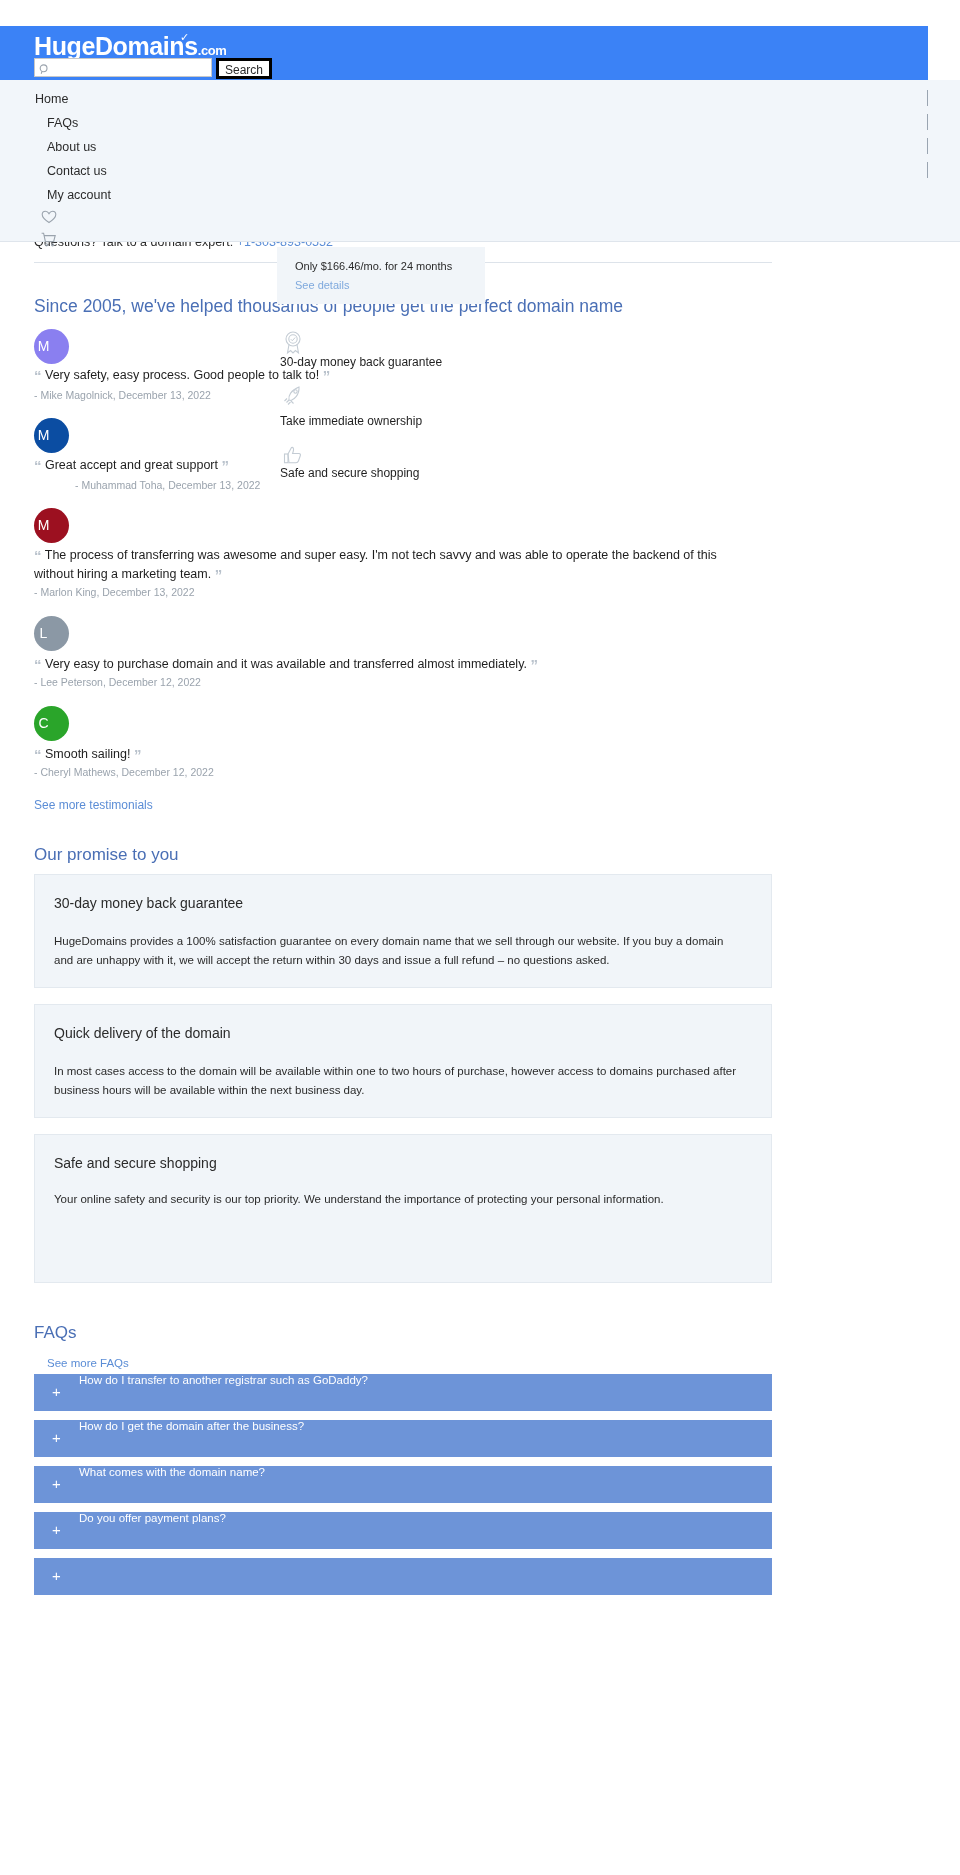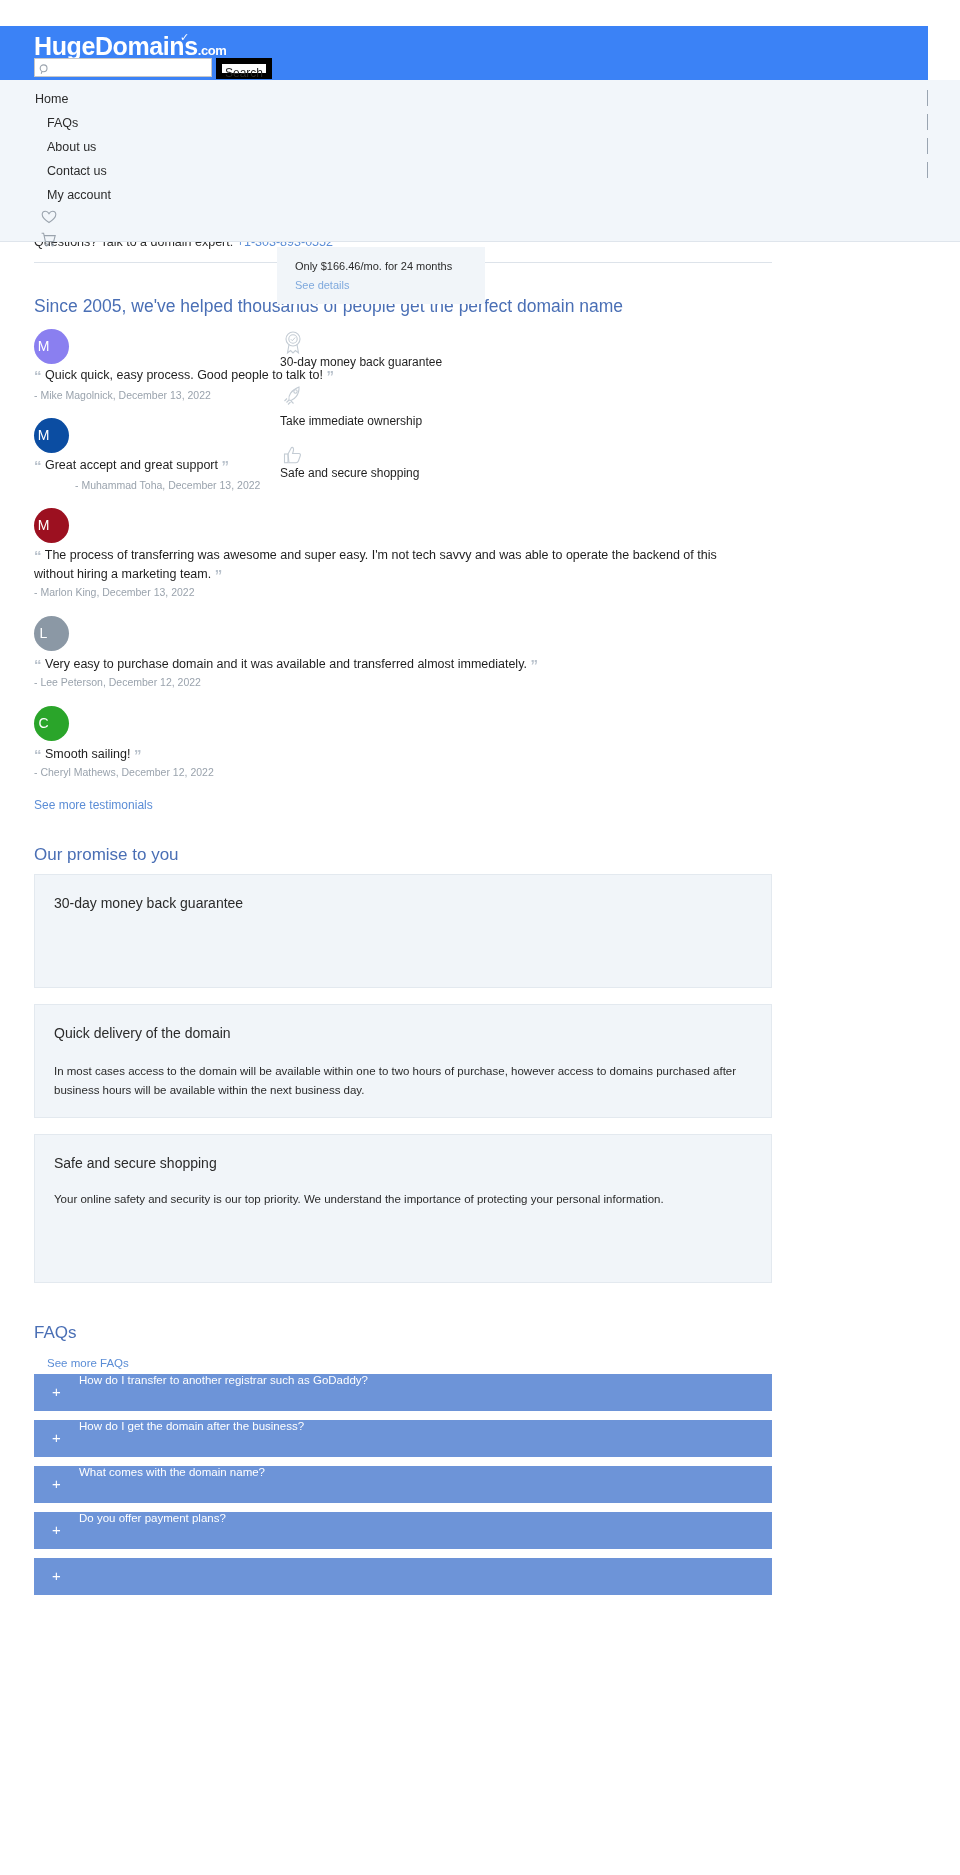--- a/index.html
+++ b/index.html
@@ -44,21 +44,21 @@
   }
   .searchbox input {
     position: absolute; left: 18px; top: 1px;
     width: 150px; height: 15px; border: none; outline: none;
     font-size: 11px; font-family: "Liberation Sans", sans-serif;
     background: transparent; color: #333;
   }
   .search-btn {
     margin-left: 4px;
     width: 56px; height: 21px;
-    background: #ffffff; border: 6px solid #000000;
+    background: #ffffff; border: 3px solid #000000;
     color: #2b2b2b; font-size: 12px;
     font-family: "Liberation Sans", sans-serif;
     cursor: pointer; line-height: 19px; text-align: center;
   }
   .phone {
     position: absolute; left: 38px; top: 56px;
     color: #eef2fa; font-size: 10.5px;
   }
 
   
@@ -197,21 +197,21 @@
     </div>
     <div class="hrule"></div>
 
     <h2 class="sec-title h-since">Since 2005, we've helped thousands of people get the perfect domain name</h2>
 
     <div class="avatar" style="top:329px; background:#8a7ff0;">
       <span>M</span>
     </div>
     <div class="t-quote" style="top:366px; width:320px;">
       <span class="qm">“</span>
-      <span>Quick quick, easy process. Good people to talk to!</span>
+      <span>Very safety, easy process. Good people to talk to!</span>
       <span class="qm">”</span>
     </div>
     <div class="t-author" style="top:389px;">- Mike Magolnick, December 13, 2022</div>
 
     <div class="avatar" style="top:418px; background:#0b4da2;">
       <span>M</span>
     </div>
     <div class="t-quote" style="top:456px; width:320px;">
       <span class="qm">“</span>
       <span>Great accept and great support</span>
@@ -276,20 +276,21 @@
         <path d="M8 12 L11.5 5.5 C13.5 5 14 7 13.2 9.5 L12.6 11.5 L19 11.5 C20.3 11.5 20.8 12.6 20.2 14 L18.4 19 C18 20.2 17.2 20.7 16 20.7 L9 20.7 Z"></path>
         <rect x="4.5" y="12" width="3.5" height="8.7"></rect>
       </svg>
     </div>
     <div class="feat-label" style="top:466px;">Safe and secure shopping</div>
 
     <h2 class="sec-title h-promise">Our promise to you</h2>
 
     <div class="card" style="top:874px; height:114px;">
       <h3>30-day money back guarantee</h3>
+      <p style="top:57px;">HugeDomains provides a 100% satisfaction guarantee on every domain name that we sell through our website. If you buy a domain and are unhappy with it, we will accept the return within 30 days and issue a full refund – no questions asked.</p>
     </div>
 
     <div class="card" style="top:1004px; height:114px;">
       <h3>Quick delivery of the domain</h3>
       <p style="top:57px;">In most cases access to the domain will be available within one to two hours of purchase, however access to domains purchased after business hours will be available within the next business day.</p>
     </div>
 
     <div class="card" style="top:1134px; height:149px;">
       <h3>Safe and secure shopping</h3>
       <p style="top:55px;">Your online safety and security is our top priority. We understand the importance of protecting your personal information.</p>

